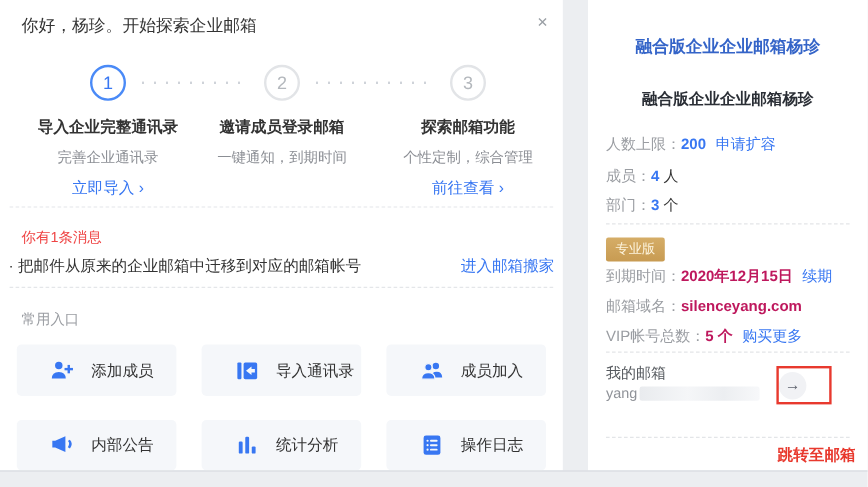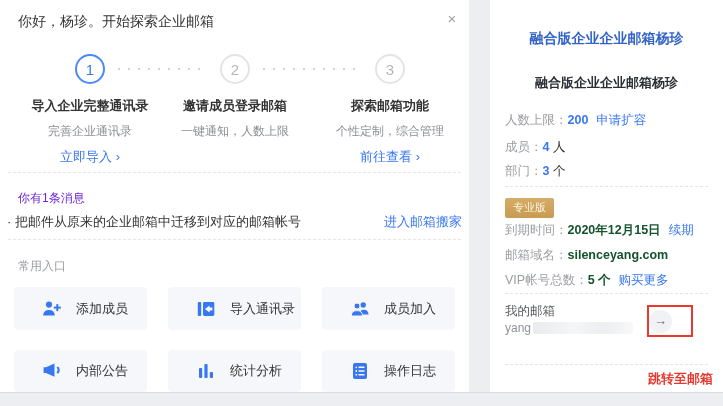--- a/index.html
+++ b/index.html
@@ -24,39 +24,39 @@
   .step-col.active .step-circle { border-color:#4a8af7; color:#3877f2; }
   .step-title { margin-top:13px; font-size:13px; font-weight:bold; color:#333; }
   .step-sub { margin-top:8px; font-size:12px; color:#8b8e94; }
   .step-link { margin-top:8px; font-size:13px; color:#3877f2; cursor:pointer; }
   .dots { position:absolute; top:68px; height:2px; background-image:repeating-linear-gradient(to right,#cfd3d9 0 2px,transparent 2px 10px); }
   .dots.d1 { left:118px; width:86px; } .dots.d2 { left:263px; width:96px; }
 
   .dash-div { position:absolute; left:8px; right:8px; border-top:1px dashed #e4e6e9; }
   .lp-div1 { top:172px; } .lp-div2 { top:239px; }
 
-  .msg-header { position:absolute; left:18px; top:190px; font-size:12px; color:#6d28d9; }
+  .msg-header { position:absolute; left:18px; top:190px; font-size:12px; color:#ef4444; }
   .msg-text { position:absolute; left:7px; top:213px; font-size:13px; color:#333; }
   .msg-action { position:absolute; right:7px; top:213px; font-size:13px; color:#3877f2; cursor:pointer; }
 
   .sc-header { position:absolute; left:18px; top:258px; font-size:12px; color:#9a9da2; }
   .sc-card { position:absolute; width:133px; height:43px; background:#f5f7fa; border-radius:4px; display:flex; align-items:center; padding-left:28px; cursor:pointer; }
   .sc-card .ic { width:20px; height:20px; flex:0 0 20px; }
   .sc-card .lb { margin-left:14px; font-size:13px; color:#333; }
   .r1 { top:287px; } .r2 { top:350px; height:42px; }
   .k1 { left:14px; } .k2 { left:168px; } .k3 { left:322px; }
 
   
   .rp-title { position:absolute; left:0; width:233px; top:30px; text-align:center; font-size:14px; font-weight:bold; color:#3464c8; cursor:pointer; }
   .rp-org { position:absolute; left:0; width:233px; top:74px; text-align:center; font-size:13px; font-weight:bold; color:#2b2f36; }
   .rp-row { position:absolute; left:15px; font-size:12.5px; color:#9a9da2; white-space:nowrap; }
   .rp-row .v { color:#3877f2; font-weight:bold; }
   .rp-row .u { color:#333; }
   .rp-row .a { color:#3877f2; cursor:pointer; margin-left:8px;font-family:Liberation Serif, serif; }
-  .rp-row .dv { color:#14532d; font-weight:bold; }
+  .rp-row .dv { color:#be185d; font-weight:bold; }
   .st0 { top:112px; } .st1 { top:139px; } .st2 { top:163px; }
   .rp-div { position:absolute; left:15px; right:15px; border-top:1px dashed #e3e5e8; }
   .rp-div1 { top:186px; } .rp-div2 { top:293px; } .rp-div3 { top:364px; }
   .badge { position:absolute; left:15px; top:198px; font-size:11px; color:#fdf4dd; background:linear-gradient(180deg,#d5ad67,#c89b52); padding:2px 8px 3px; border-radius:2px; }
   .pl0 { top:222px; } .pl1 { top:247px; } .pl2 { top:272px; }
   .mb-label { position:absolute; left:15px; top:303px; font-size:12.5px; color:#55595e; }
   .mb-addr { position:absolute; left:15px; top:321px; font-size:12px; color:#8f9298; display:flex; align-items:center; }
   .mb-blur { display:inline-block; width:100px; height:12px; margin-left:2px; border-radius:2px; background:linear-gradient(90deg,#e9ebee 0%,#f5f6f8 40%,#eceef1 70%,#f7f8fa 100%); }
   .go-btn { position:absolute; left:159px; top:310px; width:23px; height:23px; border-radius:50%; background:#f1f2f5; color:#606570; font-size:13px; text-align:center; line-height:22px; cursor:pointer; }
   .anno-box { position:absolute; left:157px; top:305px; width:46px; height:32px; border:2px solid #e8392e; }
@@ -76,21 +76,21 @@
 
   <div class="step-col c1 active">
     <div class="step-circle">1</div>
     <div class="step-title">导入企业完整通讯录</div>
     <div class="step-sub">完善企业通讯录</div>
     <div class="step-link">立即导入 ›</div>
   </div>
   <div class="step-col c2">
     <div class="step-circle">2</div>
     <div class="step-title">邀请成员登录邮箱</div>
-    <div class="step-sub">一键通知，人数上限</div>
+    <div class="step-sub">一键通知，到期时间</div>
   </div>
   <div class="step-col c3">
     <div class="step-circle">3</div>
     <div class="step-title">探索邮箱功能</div>
     <div class="step-sub">个性定制，综合管理</div>
     <div class="step-link">前往查看 ›</div>
   </div>
 
   <div class="dash-div lp-div1"></div>
 

